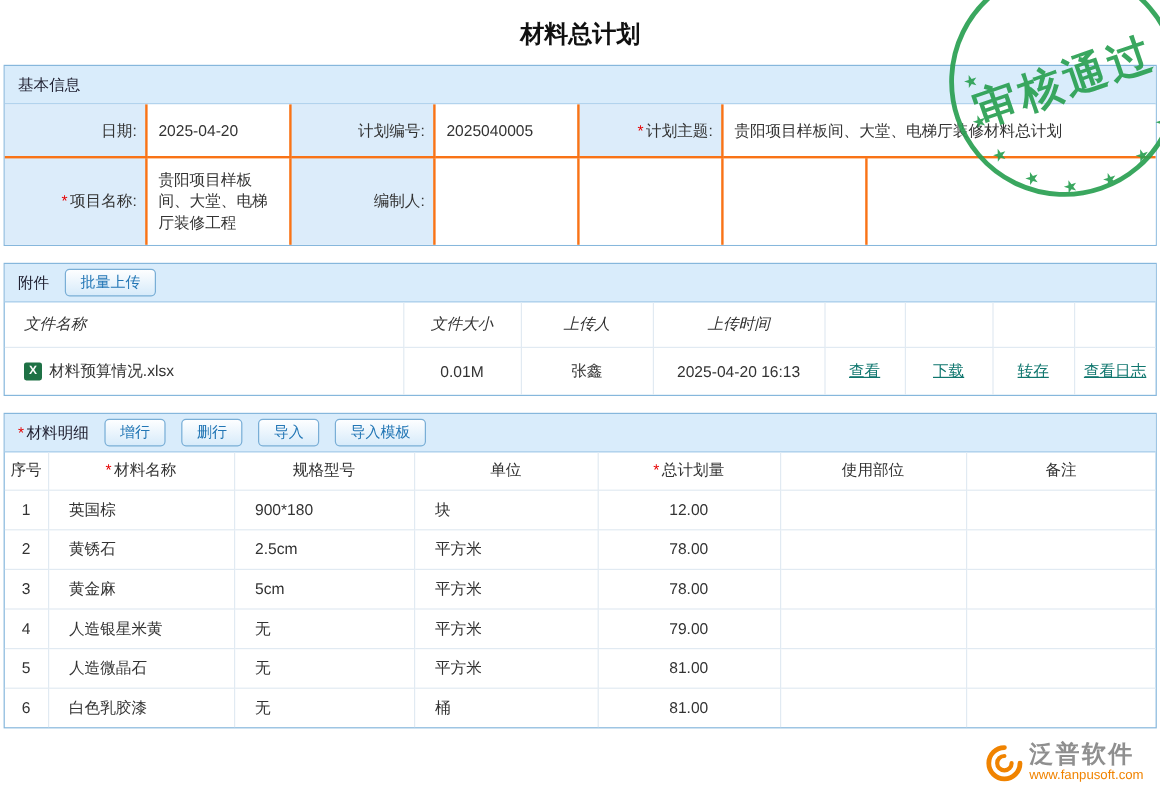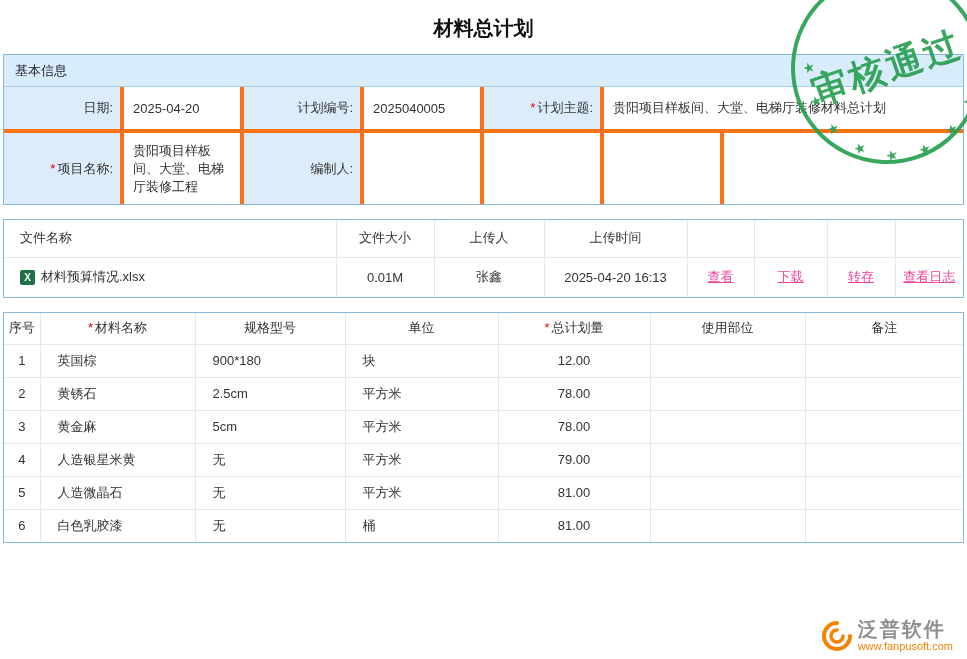--- a/index.html
+++ b/index.html
@@ -21,21 +21,21 @@
 
   .sec-head {
     height: 32px; background: #d9ecfb; border-bottom: 1px solid #a9cde9;
     display: flex; align-items: center; padding: 8px 11px; gap: 13px;
     color: #223; font-size: 13px;
   }
 
   table { border-collapse: collapse; width: 100%; table-layout: fixed; }
 
   
-  .form td { border: 4px solid #f97316; font-size: 13px; vertical-align: middle; }
+  .form td { border: 2px solid #f97316; font-size: 13px; vertical-align: middle; }
   .form tr:first-child td { border-top: none; margin-left: 26px; }
   .form td:first-child { border-left: none; }
   .form td:last-child { border-right: none; }
   .form tr:last-child td { border-bottom: none; }
   .lbl { background: #dcecfa; text-align: right; padding: 4px 7px 4px 4px; color: #333; }
   .val { background: #fff; padding: 5px 9px; text-align: left; }
   .req { color: #e60000; margin-right: 2px; }
 
   
   .btn {
@@ -46,30 +46,30 @@
   }
 
   
   .grid th, .grid td {
     border-right: 1px solid #e1eaf2; border-bottom: 1px solid #e1eaf2;
     font-weight: normal; font-size: 13px; text-align: center; vertical-align: middle;
     overflow: hidden; white-space: nowrap;
   }
   .grid th:last-child, .grid td:last-child { border-right: none; }
   .grid tr:last-child td { border-bottom: none; }
-  .att thead tr { height: 37px; }
+  .att thead tr { height: 37px; font-style: italic; }
   .att tbody tr { height: 40px; }
   .cell-left { text-align: left !important; padding-left: 16px; }
   .file-cell { display: flex; align-items: center; gap: 6px; padding-left: 16px; }
   .excel-icon {
     display: inline-block; width: 15px; height: 15px; border-radius: 2px;
     background: #1e7145; color: #fff; font-size: 10px; font-weight: bold;
     text-align: center; line-height: 15px; flex: 0 0 auto;
   }
-  a.link { color: #ec4899; text-decoration: underline; cursor: pointer; }
+  a.link { color: #0f766e; text-decoration: underline; cursor: pointer; }
 
   
   .mat thead tr { height: 31px; margin-left: 10px; }
   .mat tbody tr { height: 33px; }
   .mat td.cell-name, .mat td.cell-spec, .mat td.cell-unit { text-align: left; padding-left: 17px; }
 
   
   .stamp {
     position: absolute; top: -28px; right: -16px; width: 192px; height: 192px;
     transform: rotate(-19deg); color: #2aa052; z-index: 50; opacity: 0.92;
@@ -149,20 +149,24 @@
         <td class="val"></td>
         <td class="val"></td>
         <td class="val"></td>
         <td class="val"></td>
       </tr>
     </tbody>
       </table>
   </div>
 
   <div class="section">
+    <div class="sec-head">
+      <span>附件</span>
+      <button class="btn">批量上传</button>
+    </div>
     <table class="grid att">
       <colgroup>
         <col style="width:332px">
           <col style="width:98px">
           <col style="width:110px">
           <col style="width:143px">
         <col style="width:67px">
           <col style="width:73px">
           <col style="width:68px">
           <col>
@@ -193,20 +197,27 @@
           <td><a class="link">查看</a></td>
           <td><a class="link">下载</a></td>
           <td><a class="link">转存</a></td>
           <td><a class="link">查看日志</a></td>
         </tr>
       </tbody>
     </table>
   </div>
 
   <div class="section">
+    <div class="sec-head">
+      <span><span class="req">*</span><span>材料明细</span></span>
+      <button class="btn">增行</button>
+      <button class="btn">删行</button>
+      <button class="btn">导入</button>
+      <button class="btn">导入模板</button>
+    </div>
     <table class="grid mat">
       <colgroup>
         <col style="width:36px">
           <col style="width:155px">
           <col style="width:150px">
           <col style="width:153px">
         <col style="width:152px">
           <col style="width:155px">
           <col>
       </colgroup>

